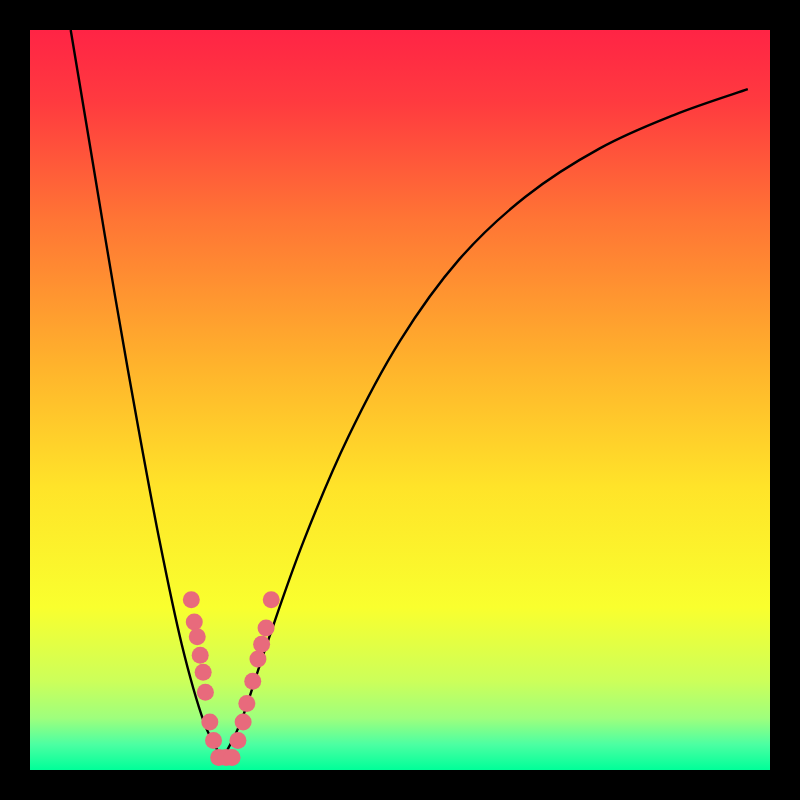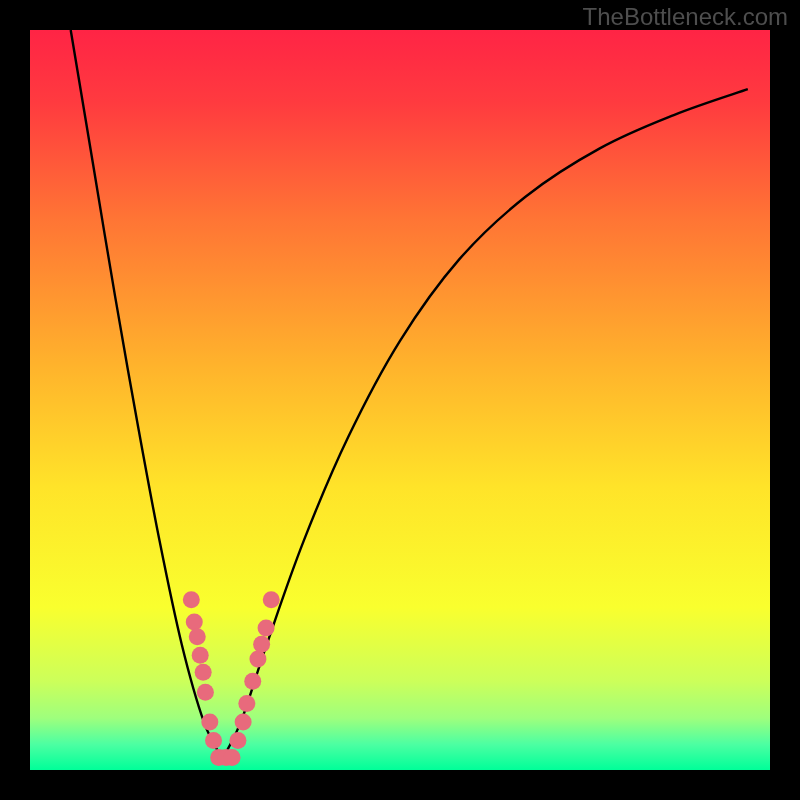--- a/index.html
+++ b/index.html
@@ -5,21 +5,20 @@
 body,html{margin:0;padding:0;width:800px;height:800px;overflow:hidden}
 #wrap{position:relative;width:800px;height:800px;background:#000}
 #plot-area{position:absolute;left:30px;top:30px;width:740px;height:740px}
 #watermark{position:absolute;top:3px;right:12px;font-family:Arial,Helvetica,sans-serif;font-size:24px;color:#4e4e4e;letter-spacing:0}
 svg{display:block}
 </style>
 </head>
 <body>
 
 <div id="wrap">
-  <div id="watermark">TheBottleneck.com</div>
   <div id="plot-area">
     <svg id="svg" width="740" height="740" viewBox="0 0 740 740">
       <defs>
         <linearGradient id="bg-grad" x1="0" y1="0" x2="0" y2="1">
             <stop offset="0%" stop-color="#ff2445"></stop>
             <stop offset="10%" stop-color="#ff3b3f"></stop>
             <stop offset="25%" stop-color="#ff7335"></stop>
             <stop offset="45%" stop-color="#ffb22c"></stop>
             <stop offset="62%" stop-color="#ffe429"></stop>
             <stop offset="78%" stop-color="#f9ff2e"></stop>

